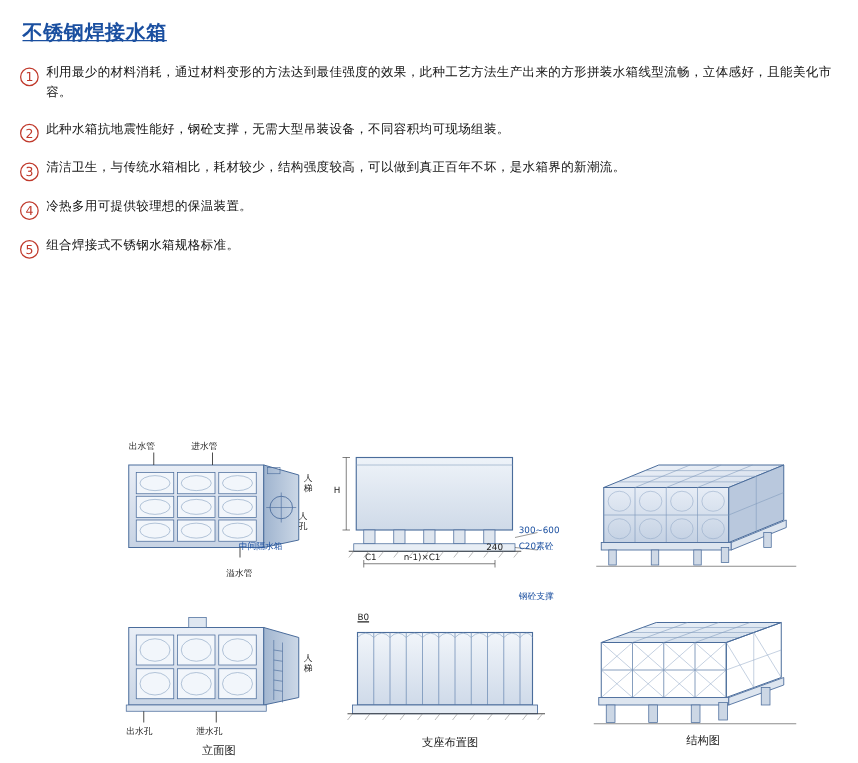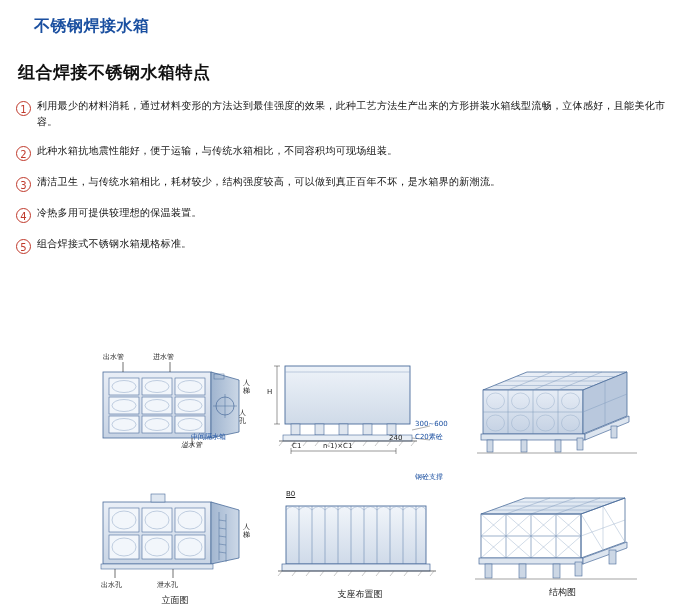--- a/index.html
+++ b/index.html
@@ -20,21 +20,22 @@
     width: 686px;
     height: 610px;
     box-sizing: border-box;
     padding: 14px 16px 0 16px;
   }
   .title {
     color: #1a4fa0;
     font-size: 16px;
     font-weight: bold;
     letter-spacing: 0.5px;
-    margin: 2px 0 0 18px;
+    margin: 2px 0 0 2px;
+    text-decoration: underline;
   }
   .subtitle {
     font-size: 17px;
     font-weight: bold;
     color: #111;
     margin: 24px 0 0 2px;
     letter-spacing: 0.5px;
   }
   .list {
     margin: 14px 0 0 0;
@@ -95,30 +96,29 @@
   }
   svg { display: block; }
 </style>
 </head>
 <body>
 
 <div class="page">
 
   <div class="title">不锈钢焊接水箱</div>
 
-  <div class="subtitle">组合焊接不锈钢水箱特点</div>
 
   <ul class="list">
     <li class="item">
       <span class="marker">1</span>
       <span class="item-text">利用最少的材料消耗，通过材料变形的方法达到最佳强度的效果，此种工艺方法生产出来的方形拼装水箱线型流畅，立体感好，且能美化市容。</span>
     </li>
     <li class="item">
       <span class="marker">2</span>
-      <span class="item-text">此种水箱抗地震性能好，便于运输，与传统水箱相比，不同容积均可现场组装。</span>
+      <span class="item-text">此种水箱抗地震性能好，钢砼支撑，无需大型吊装设备，不同容积均可现场组装。</span>
     </li>
     <li class="item">
       <span class="marker">3</span>
       <span class="item-text">清洁卫生，与传统水箱相比，耗材较少，结构强度较高，可以做到真正百年不坏，是水箱界的新潮流。</span>
     </li>
     <li class="item">
       <span class="marker">4</span>
       <span class="item-text">冷热多用可提供较理想的保温装置。</span>
     </li>
     <li class="item">
@@ -178,21 +178,21 @@
 
         <rect x="119" y="16" width="10" height="5" fill="none" stroke="#4a6c9b" stroke-width="0.5"></rect>
 
         <line x1="97" y1="80" x2="97" y2="88" stroke="#333" stroke-width="0.7"></line>
       </svg>
       <span class="figlabel" style="left:8px; top:-6px;">出水管</span>
       <span class="figlabel" style="left:58px; top:-6px;">进水管</span>
       <span class="figlabel" style="left:148px; top:22px; width:8px; white-space:normal; line-height:1.1;">人梯</span>
       <span class="figlabel" style="left:144px; top:52px; width:8px; white-space:normal; line-height:1.1;">人孔</span>
       <span class="figlabel" style="left:96px; top:74px; color:#1a4fa0;">中间隔水箱</span>
-      <span class="figlabel" style="left:86px; top:82px;font-style:italic;">溢水管</span>
+      <span class="figlabel" style="left:86px; top:96px;">溢水管</span>
     </div>
 
     <div class="fig" style="left:265px; top:4px; width:190px; height:120px;">
       <svg width="190" height="110" viewBox="0 0 190 110">
         <defs>
           <linearGradient id="slBody" x1="0" y1="0" x2="0" y2="1">
             <stop offset="0%" stop-color="#eef3f9"></stop>
             <stop offset="100%" stop-color="#cfdae8"></stop>
           </linearGradient>
         </defs>

